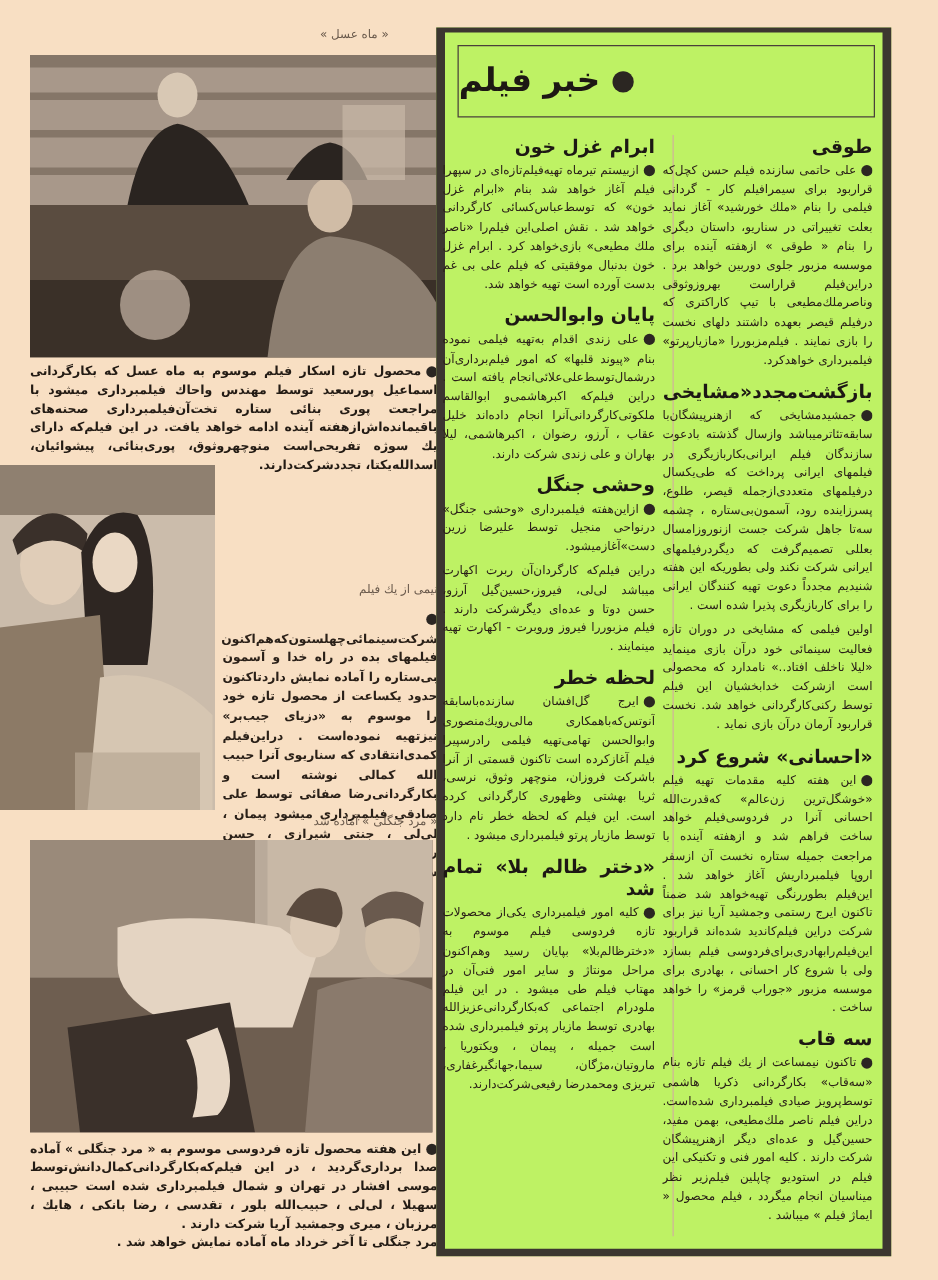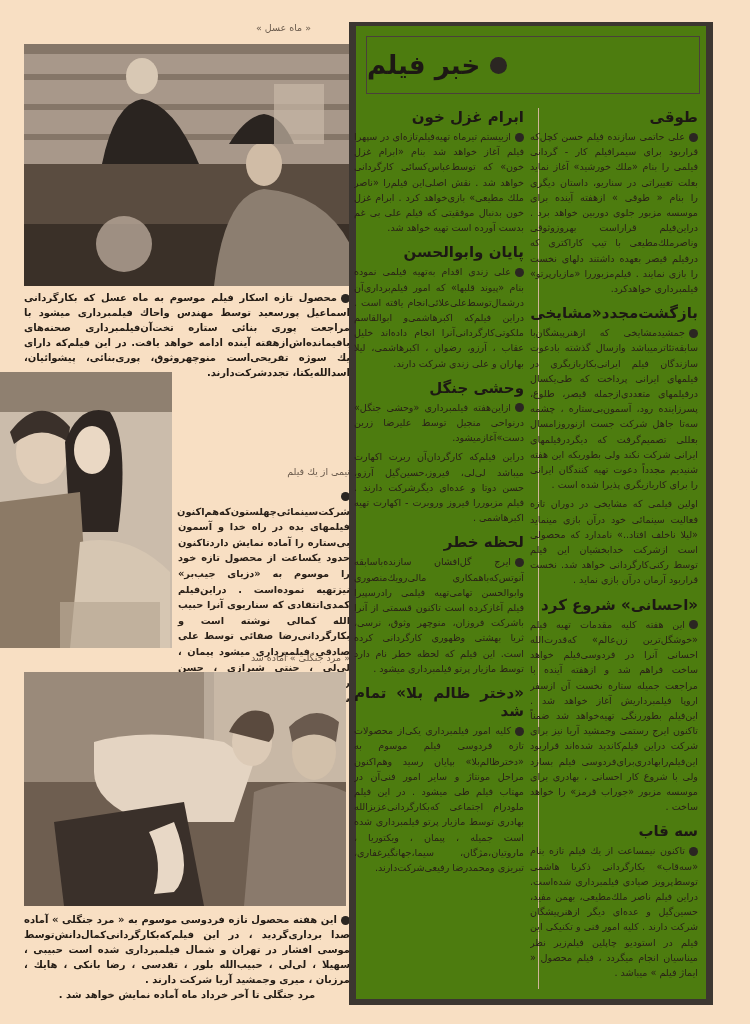--- a/index.html
+++ b/index.html
@@ -11,21 +11,21 @@
     position:relative;
   }
   .page { position:absolute; inset:0; }
 
   
   .news-box {
     position:absolute; left:349px; top:22px; width:364px; height:983px;
     border-left:7px solid #3c3630; border-right:7px solid #3c3630;
     border-top:4px solid #3c3630; border-bottom:6px solid #3c3630;
     box-sizing:border-box;
-    background:#4d7c0f;
+    background:#bef264;
   }
   .title-box {
     position:absolute; left:10px; top:10px; width:334px; height:58px;
     border:1px solid #4a403a; box-sizing:border-box;
     display:flex; align-items:center; justify-content:flex-end; padding-right:14px;
     direction:rtl;
   }
   .title-box .dot { width:17px; height:17px; border-radius:50%; background:#2b2622; margin-left:10px; }
   .title-box .title { font-family:"DejaVu Sans", sans-serif; font-weight:bold; font-size:26px; color:#1d1814; }
 
@@ -58,21 +58,21 @@
   }
   .caption {
     position:absolute; direction:rtl; text-align:justify;
     font-size:10px; line-height:15px; font-weight:bold; color:#231b14;
   }
   .caption .bullet { width:9px; height:9px; }
   .side-text {
     position:absolute; direction:rtl; text-align:justify;
     font-size:9.8px; line-height:15.6px; font-weight:bold; color:#2a2018;
   }
-  .center { text-align:center; }
+  .center { text-align:right; }
 </style>
 </head>
 <body>
 
 <div class="page">
 
   <div class="caption-top" style="left:256px; top:22px; width:80px; text-align:left;">« ماه عسل »</div>
   <div class="photo" style="left:24px; top:44px; width:326px; height:242px;">
     <svg viewBox="0 0 326 242" preserveAspectRatio="none">
       <rect width="326" height="242" fill="#8a7a6c"></rect>
@@ -172,21 +172,21 @@
         <h3>ابرام غزل خون</h3>
         <p><span class="bullet"></span><span>ازبیستم تیرماه تهیه‌فیلم‌تازه‌ای در سپهرا فیلم آغاز خواهد شد بنام «ابرام غزل خون» که توسط‌عباس‌کسائی کارگردانی خواهد شد . نقش اصلی‌این فیلم‌را «ناصر ملك مطیعی» بازی‌خواهد کرد . ابرام غزل خون بدنبال موفقیتی که فیلم علی بی غم بدست آورده است تهیه خواهد شد.</span></p>
       </div>
       <div class="article">
         <h3>پایان وابوالحسن</h3>
         <p><span class="bullet"></span><span>علی زندی اقدام به‌تهیه فیلمی نموده بنام «پیوند قلبها» که امور فیلم‌برداری‌آن درشمال‌توسط‌علی‌علائی‌انجام یافته است . دراین فیلم‌که اکبرهاشمی‌و ابوالقاسم ملکوتی‌کارگردانی‌آنرا انجام داده‌اند خلیل عقاب ، آرزو، رضوان ، اکبرهاشمی، لیلا بهاران و علی زندی شرکت دارند.</span></p>
       </div>
       <div class="article">
         <h3>وحشی جنگل</h3>
         <p><span class="bullet"></span><span>ازاین‌هفته فیلمبرداری «وحشی جنگل» درنواحی منجیل توسط علیرضا زرین دست»آغازمیشود.</span></p>
-        <p>دراین فیلم‌که کارگردان‌آن ربرت اکهارت میباشد لی‌لی، فیروز،حسین‌گیل آرزو، حسن دوتا و عده‌ای دیگرشرکت دارند . فیلم مزبوررا فیروز وروبرت - اکهارت تهیه اکبرهاشمی .</p>
+        <p>دراین فیلم‌که کارگردان‌آن ربرت اکهارت میباشد لی‌لی، فیروز،حسین‌گیل آرزو، حسن دوتا و عده‌ای دیگرشرکت دارند . فیلم مزبوررا فیروز وروبرت - اکهارت تهیه مینمایند .</p>
       </div>
       <div class="article">
         <h3>لحظه خطر</h3>
         <p><span class="bullet"></span><span>ایرج گل‌افشان سازنده‌باسابقه آنوتس‌که‌باهمکاری مالی‌رویك‌منصوری وابوالحسن تهامی‌تهیه فیلمی رادرسپیرا فیلم آغازکرده است تاکنون قسمتی از آنرا باشرکت فروزان، منوچهر وثوق، نرسی، ثریا بهشتی وظهوری کارگردانی کرده است. این فیلم که لحظه خطر نام دارد توسط مازیار پرتو فیلمبرداری میشود .</span></p>
       </div>
       <div class="article">
         <h3>«دختر ظالم بلا» تمام شد</h3>
         <p><span class="bullet"></span><span>کلیه امور فیلمبرداری یکی‌از محصولات تازه فردوسی فیلم موسوم به «دخترظالم‌بلا» بپایان رسید وهم‌اکنون مراحل مونتاژ و سایر امور فنی‌آن در مهتاب فیلم طی میشود . در این فیلم ملودرام اجتماعی که‌بکارگردانی‌عزیزالله بهادری توسط مازیار پرتو فیلمبرداری شده است جمیله ، پیمان ، ویکتوریا ، ماروتیان،مژگان، سیما،جهانگیرغفاری، تبریزی ومحمدرضا رفیعی‌شرکت‌دارند.</span></p>
       </div>
     </div>

